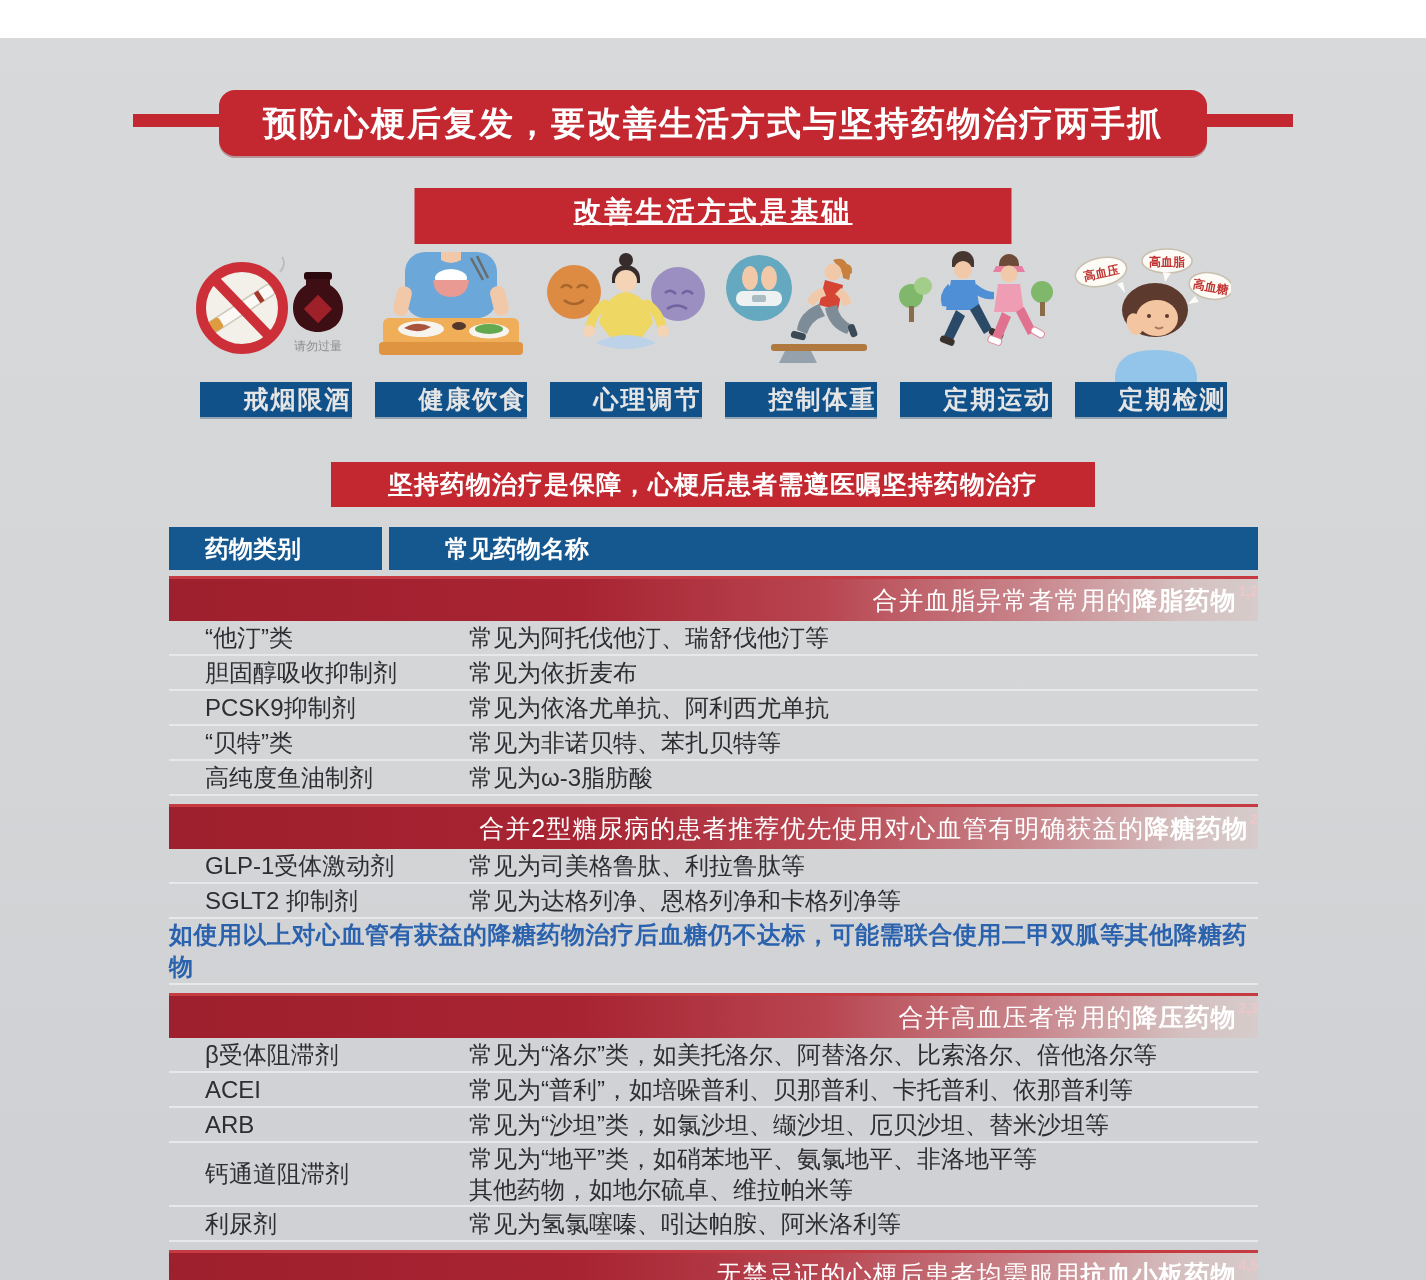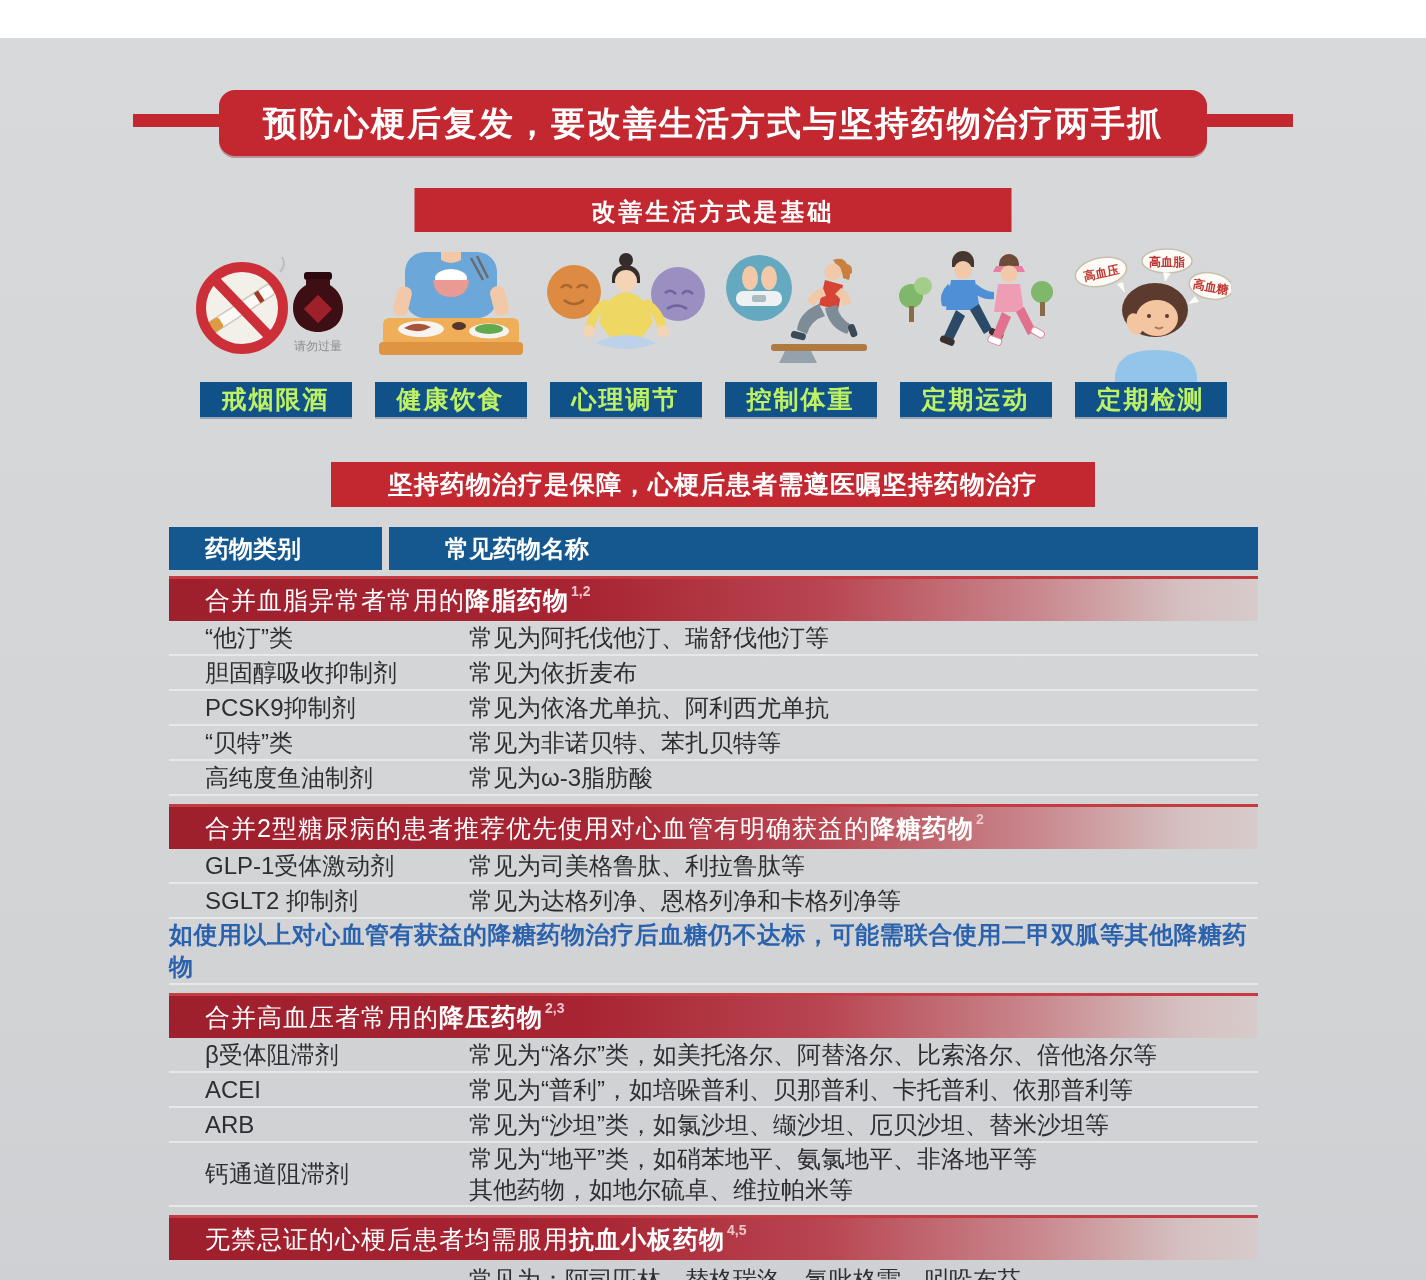--- a/index.html
+++ b/index.html
@@ -17,43 +17,44 @@
   .main-banner{
     position:absolute;top:52px;left:50%;transform:translateX(-50%);
     background:#c32730;color:#fff;font-size:34px;font-weight:700;
     height:66px;line-height:66px;padding:0 44px;border-radius:16px;
     letter-spacing:2px;white-space:nowrap;box-shadow:0 2px 0 rgba(120,20,25,.35);
   }
   .banner{
     position:absolute;left:50%;transform:translateX(-50%);
     background:#c32730;color:#fff;font-weight:700;text-align:center;white-space:nowrap;
   }
-  .lifestyle-banner{top:150px;width:597px;height:44px;line-height:48px;font-size:24px;letter-spacing:3px;}
+  .lifestyle-banner{top:150px;width:597px;height:56px;line-height:48px;font-size:28px;letter-spacing:3px;text-decoration:underline;}
   .med-banner{top:424px;width:764px;height:45px;line-height:45px;font-size:25px;letter-spacing:1px;}
   
   .lifestyle-row{position:absolute;top:210px;left:0;width:100%;display:flex;justify-content:center;gap:23px;}
   .life-item{width:152px;display:flex;flex-direction:column;align-items:center;}
   .life-icon{width:160px;height:134px;margin:0 -4px;}
   .life-icon svg{width:160px;height:134px;display:block;}
   .life-label{
-    width:152px;height:35px;line-height:35px;background:#10518a;color:#bef264;
-    font-size:25px;font-weight:700;text-align:center;letter-spacing:2px;
+    width:152px;height:35px;line-height:35px;background:#10518a;color:#e5e5e5;
+    font-size:25px;font-weight:700;text-align:right;letter-spacing:2px;
     box-shadow:0 2px 0 rgba(10,50,90,.3);
   }
   
   .drug-table{position:absolute;top:489px;left:169px;width:1089px;}
   .thead{display:flex;gap:7px;height:43px;}
   .th{background:#15578f;color:#fff;font-size:24px;font-weight:700;line-height:43px;box-sizing:border-box;}
   .th.c1{width:213px;padding-left:36px;}
   .th.c2{flex:1;padding-left:56px;}
   .sec-head{
     min-height:45px;margin-top:8px;display:flex;align-items:center;padding-left:36px;box-sizing:border-box;
     color:#fff;font-size:25px;
     background:linear-gradient(90deg,#9e1f2d 0%,#a82433 38%,#b84550 60%,#c9898f 80%,#d5c0c0 93%,#d6cccb 100%);
     border-top:3px solid #c63a42;
+    justify-content:flex-end;
   }
   .sec-head.first{margin-top:6px;}
   .sec-prefix{font-weight:500;letter-spacing:1px;}
   .sec-strong{font-weight:700;letter-spacing:1px;}
   .sec-refs{font-size:14px;color:#eec7ca;transform:translateY(-9px);margin-left:2px;font-weight:600;}
   .trow{display:flex;align-items:center;min-height:33px;border-bottom:2px solid #e7e8ea;font-size:24px;color:#2e2e32;}
   .td{box-sizing:border-box;}
   .td.cat{width:300px;padding-left:36px;font-weight:400;flex-shrink:0;}
   .td.drugs{flex:1;font-weight:400;}
   .trow.tall{min-height:60px;}
@@ -298,20 +299,24 @@
       <div class="td cat">ARB</div>
       <div class="td drugs">常见为“沙坦”类，如氯沙坦、缬沙坦、厄贝沙坦、替米沙坦等</div>
     </div>
     <div class="trow tall">
       <div class="td cat">钙通道阻滞剂</div>
       <div class="td drugs">
         <div>常见为“地平”类，如硝苯地平、氨氯地平、非洛地平等</div>
         <div>其他药物，如地尔硫卓、维拉帕米等</div>
       </div>
     </div>
+    <div class="trow">
+      <div class="td cat">利尿剂</div>
+      <div class="td drugs">常见为氢氯噻嗪、吲达帕胺、阿米洛利等</div>
+    </div>
 
     <div class="sec-head">
       <span class="sec-prefix">无禁忌证的心梗后患者均需服用</span>
         <span class="sec-strong">抗血小板药物</span>
         <span class="sec-refs">4,5</span>
     </div>
     <div class="trow last">
       <div class="td cat"></div>
       <div class="td drugs">常见为：阿司匹林、替格瑞洛、氯吡格雷、吲哚布芬</div>
     </div>

